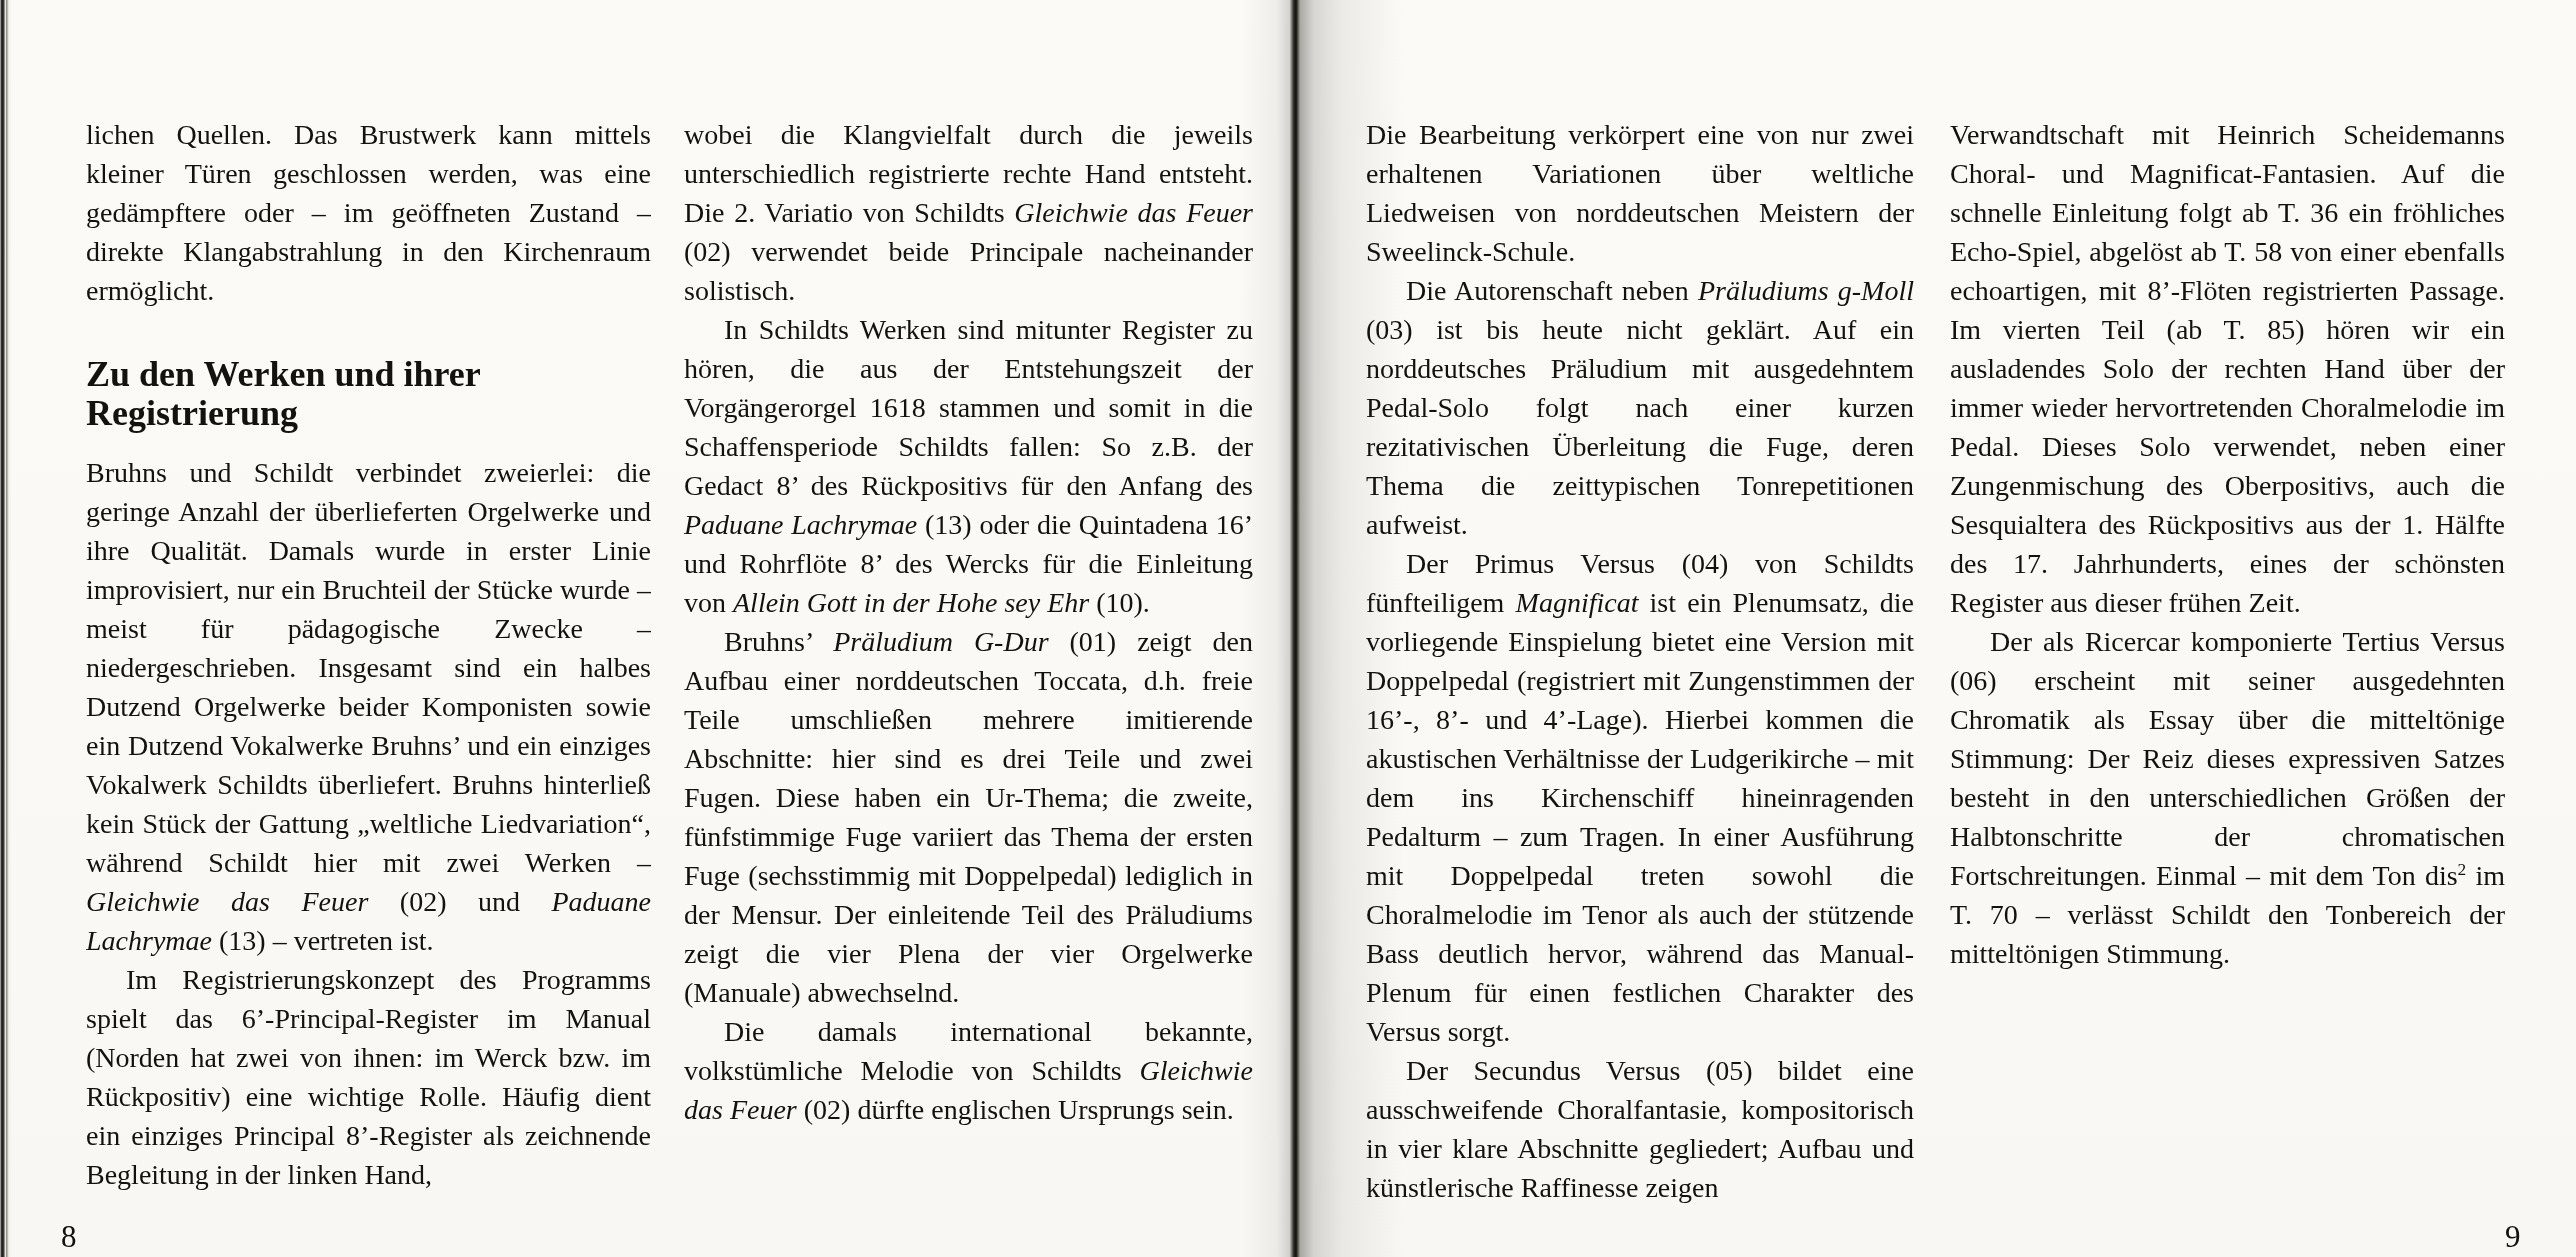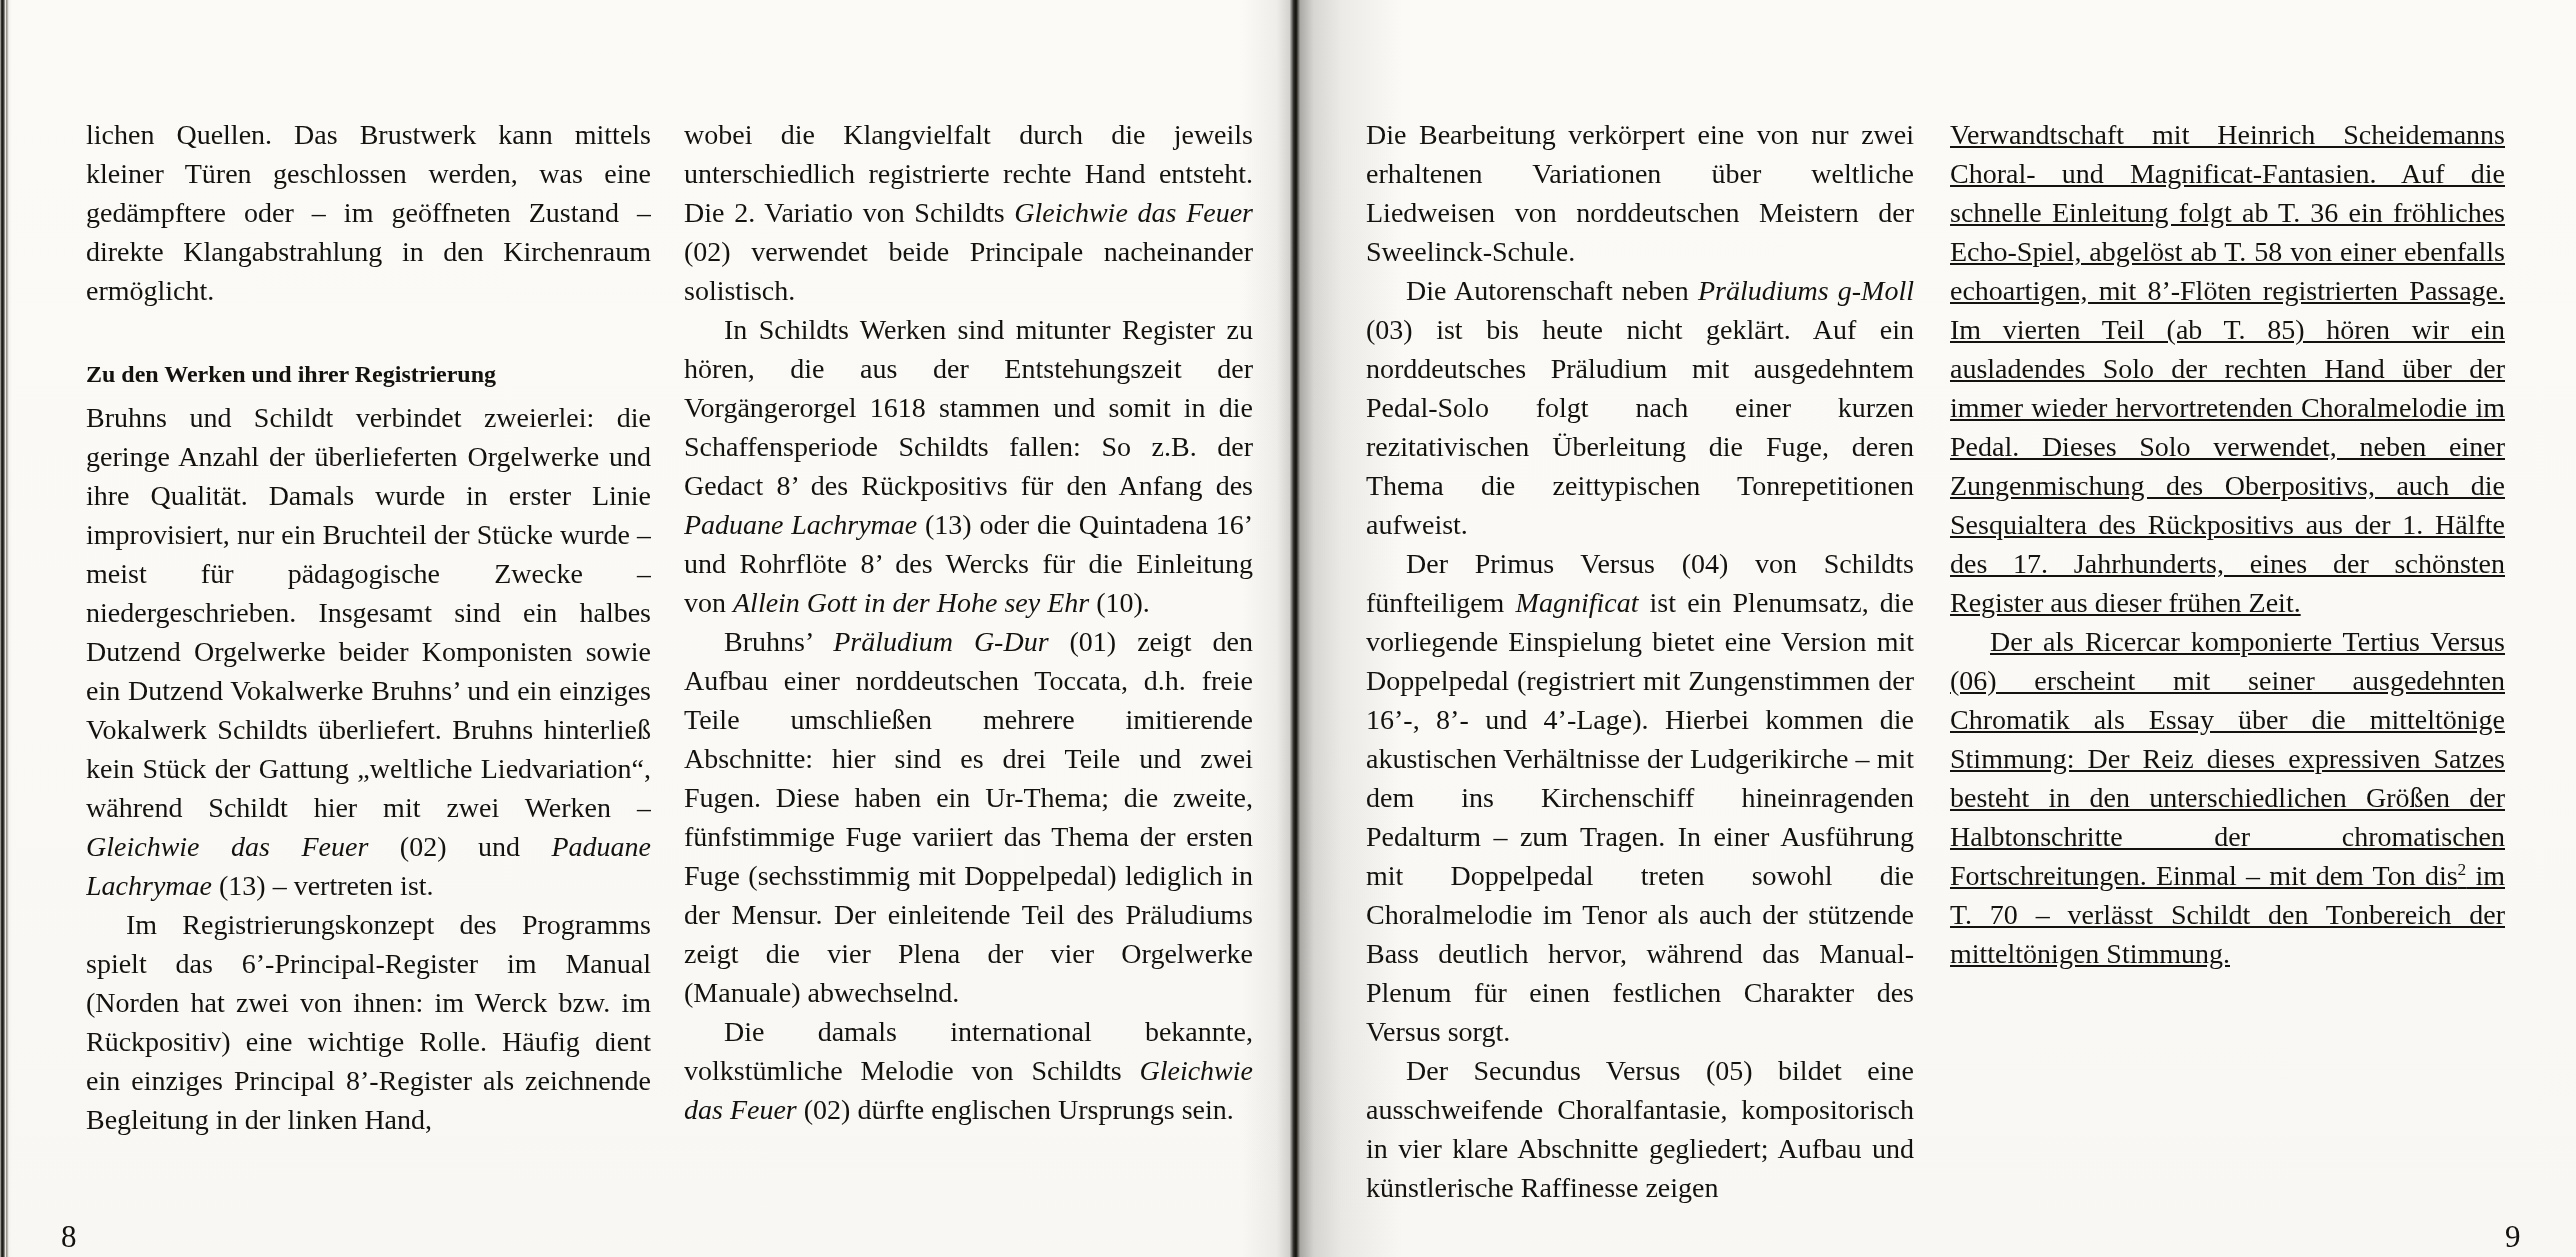--- a/index.html
+++ b/index.html
@@ -46,27 +46,27 @@
     font-size: 28px; line-height: 39px;
     text-align: justify;
     overflow: hidden;
     hyphens: auto; -webkit-hyphens: auto;
     font-variant-numeric: oldstyle-nums;
   }
   
   .col-1 { left: 86px;  width: 565px; }
   .col-2 { left: 684px; width: 569px; }
   .col-3 { left: 67px;   width: 548px; }   
-  .col-4 { left: 651px;  width: 555px; text-decoration: underline; }   
+  .col-4 { left: 651px;  width: 555px; }   
 
   .col p { margin: 0; }
   .col p.indent { text-indent: 40px; }
   .col h2 {
-    margin: 45px 0 4px 0;
-    font-size: 24px; line-height: 39px;
+    margin: 45px 0 20px 0;
+    font-size: 36px; line-height: 39px;
     font-weight: 700;
     text-align: left;
   }
   .col .i { font-style: italic; }
   .col sup {
     font-size: 62%;
     line-height: 0;
     vertical-align: super;
   }
   .pagenum {

